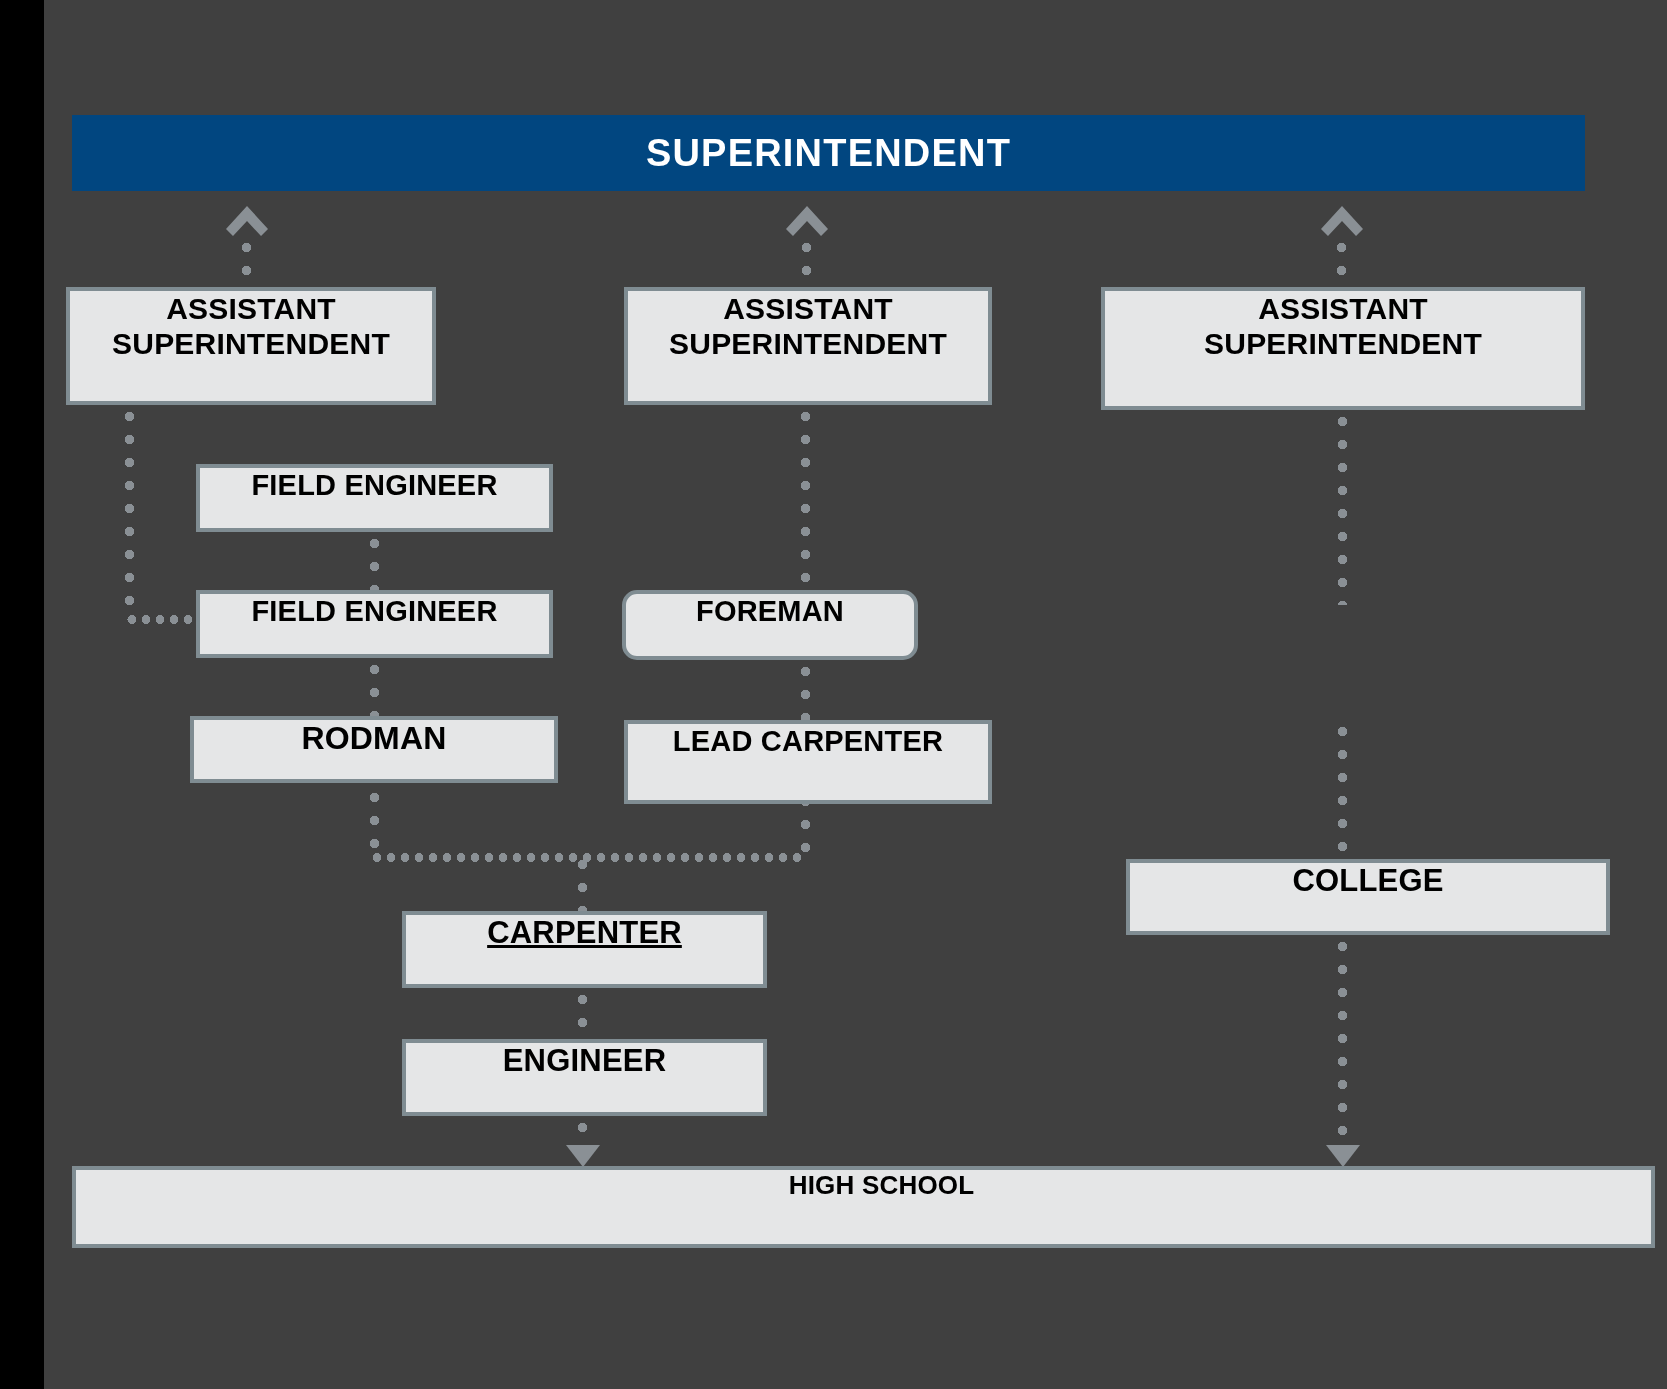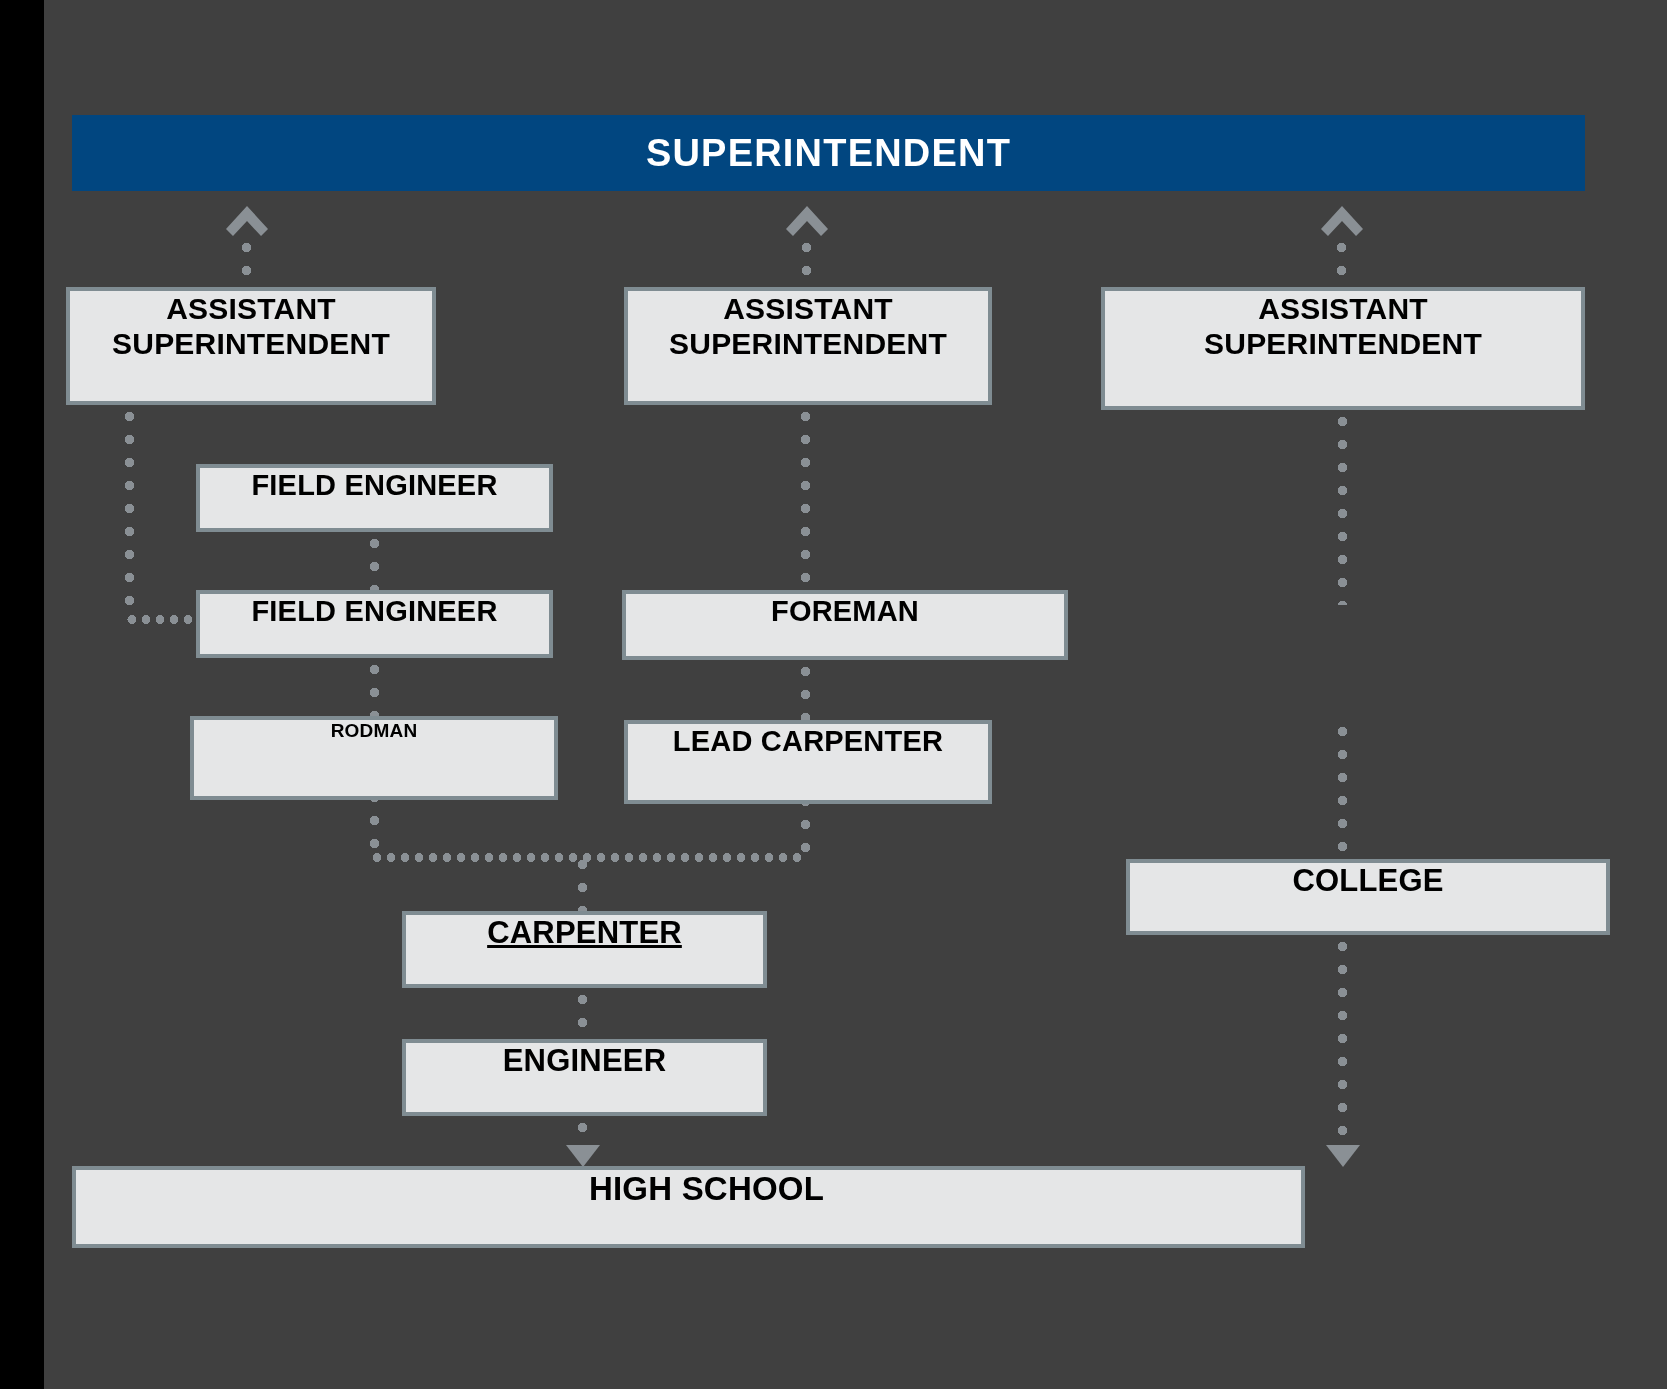--- a/index.html
+++ b/index.html
@@ -125,36 +125,36 @@
   </div>
 
   <div class="vline" style="left:326px; top:532px; height:58px;"></div>
 
   <div class="box" style="left:152px; top:590px; width:357px; height:68px; font-size:29px;">
     <span class="lbl">FIELD ENGINEER</span>
   </div>
 
   <div class="vline" style="left:326px; top:658px; height:58px;"></div>
 
-  <div class="box" style="left:146px; top:716px; width:368px; height:84px; font-size:19px;">
+  <div class="box" style="left:146px; top:716px; width:368px; height:67px; font-size:32px;">
     <span class="lbl">RODMAN</span>
   </div>
 
   <div class="vline" style="left:326px; top:786px; height:72px;"></div>
 
   <div class="box" style="left:580px; top:287px; width:368px; height:118px; font-size:30px;">
     <span class="lbl">
       <span>ASSISTANT</span><br>
       <span>SUPERINTENDENT</span>
     </span>
   </div>
 
   <div class="vline" style="left:757px; top:405px; height:185px;"></div>
 
-  <div class="box" style="left:578px; top:590px; width:446px; height:70px; font-size:29px;">
+  <div class="box" style="left:578px; top:590px; width:296px; height:70px; font-size:29px;border-radius:15px;">
     <span class="lbl">FOREMAN</span>
   </div>
 
   <div class="vline" style="left:757px; top:660px; height:60px;"></div>
 
   <div class="box" style="left:580px; top:720px; width:368px; height:84px; font-size:29px;">
     <span class="lbl">LEAD CARPENTER</span>
   </div>
 
   <div class="vline" style="left:757px; top:790px; height:68px;"></div>
@@ -187,17 +187,17 @@
 
   <div class="vline" style="left:1294px; top:720px; height:139px;"></div>
 
   <div class="box" style="left:1082px; top:859px; width:484px; height:76px; font-size:31px;">
     <span class="lbl">COLLEGE</span>
   </div>
 
   <div class="vline" style="left:1294px; top:935px; height:229px;"></div>
   <div class="tri-down" style="left:1282px; top:1145px;"></div>
 
-  <div class="box" style="left:28px; top:1166px; width:1233px; height:82px; font-size:33px;padding-left:36px;">
+  <div class="box" style="left:28px; top:1166px; width:1583px; height:82px; font-size:26px;padding-left:36px;">
     <span class="lbl">HIGH SCHOOL</span>
   </div>
 
 </div>
 
 </body></html>

